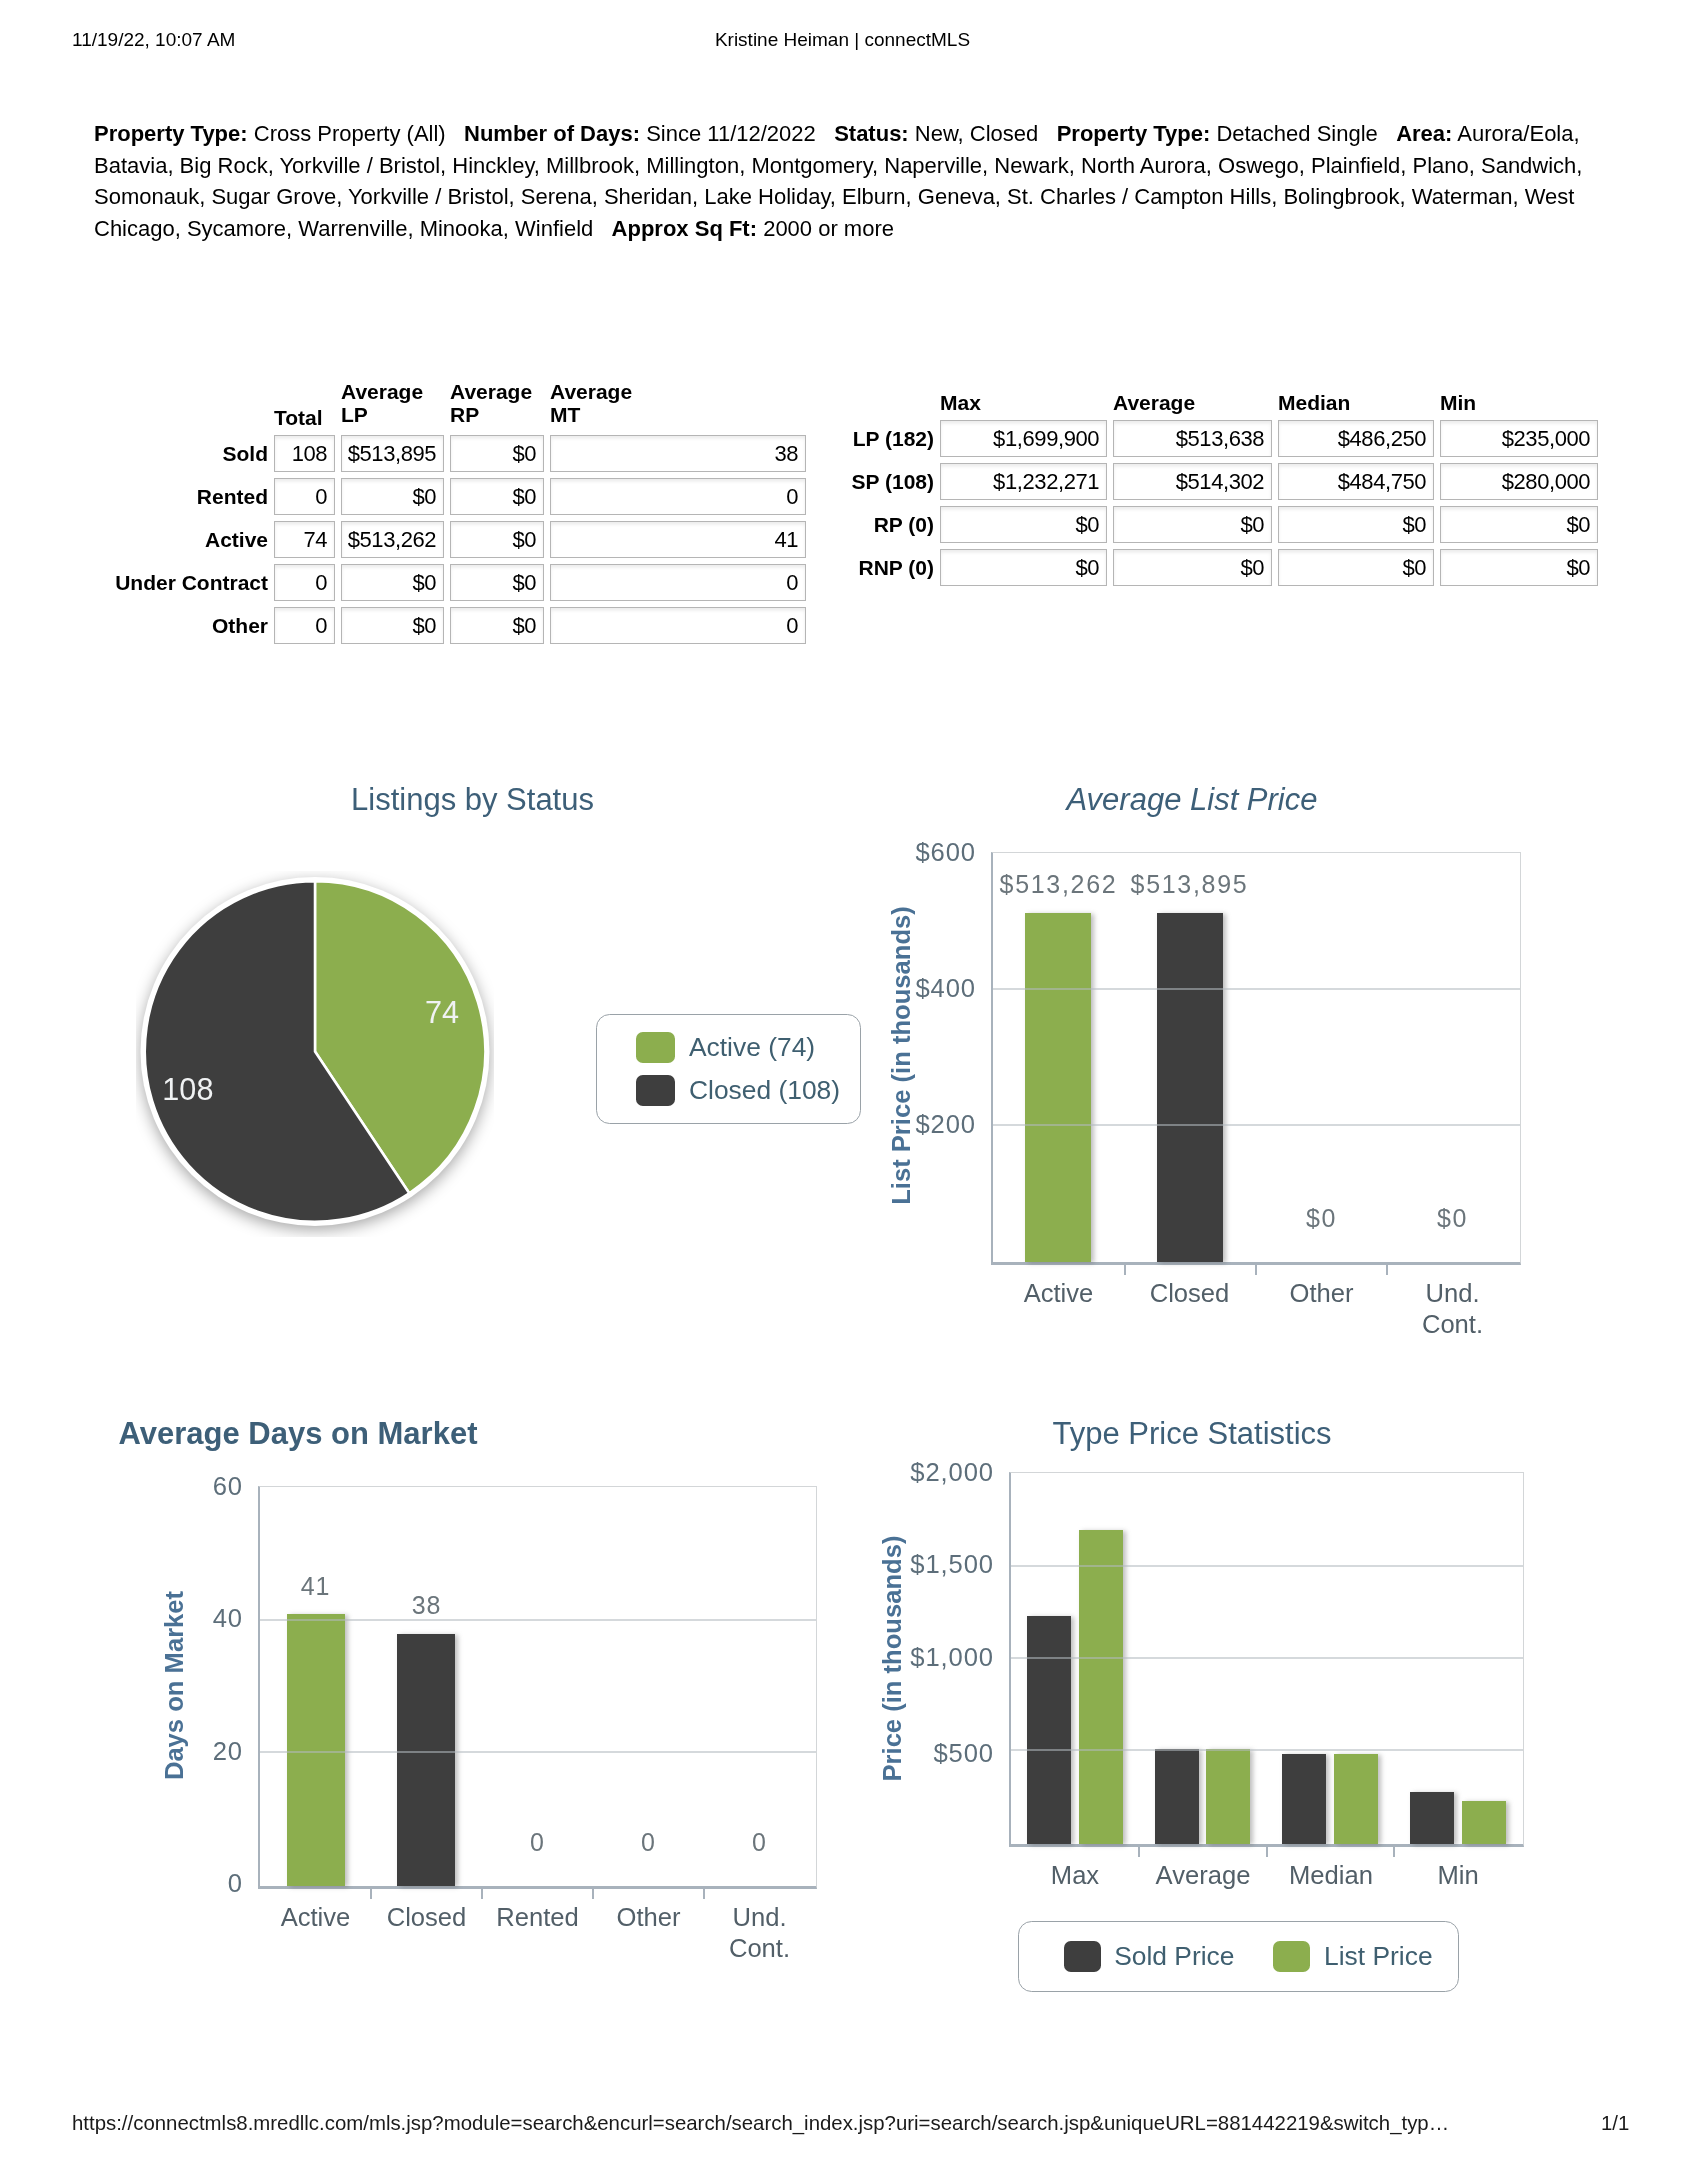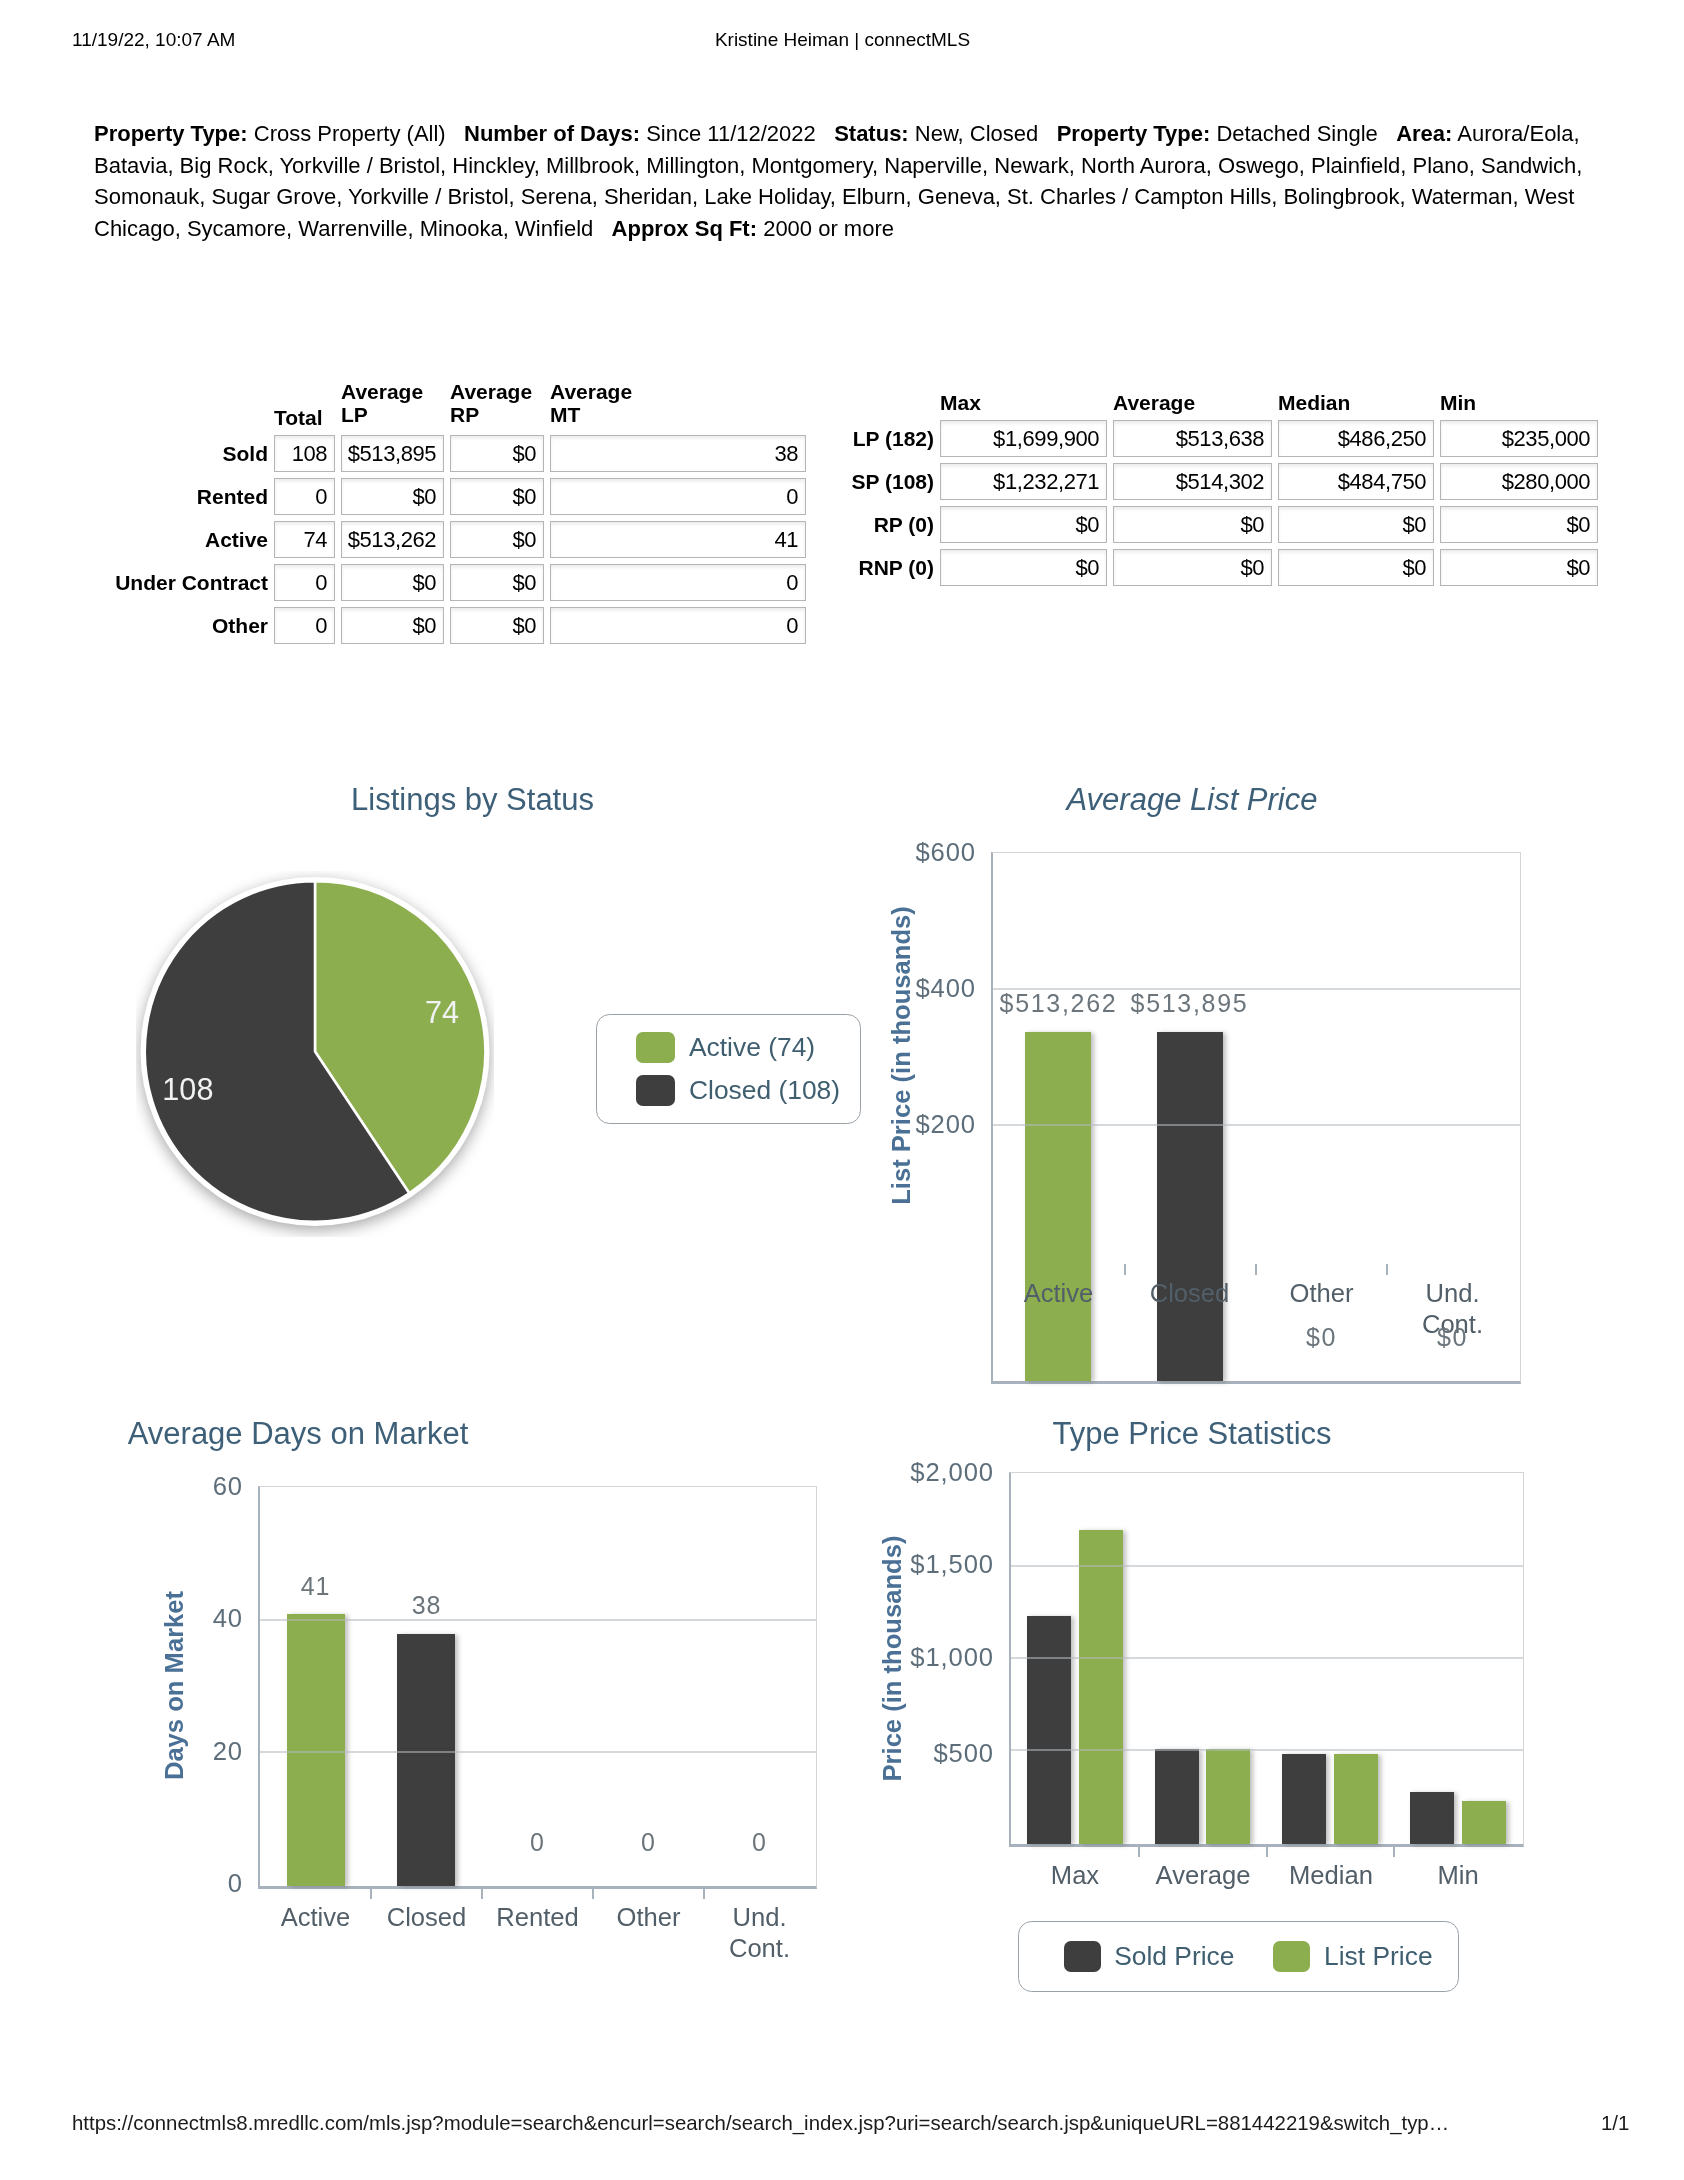--- a/index.html
+++ b/index.html
@@ -45,26 +45,26 @@
   .legend .sw { border-radius:6.8px; }
   .legend .lab { font-size:26.4px; color:#3f5f70; }
   #pie-legend { left:596px; top:1014px; flex-direction:column; gap:12px; padding:17px 20.4px; }
   #pie-legend .sw { width:39px; height:31px; }
   #lps-legend { left:1018px; top:1921px; flex-direction:row; gap:20px; padding:19px 25.6px;justify-content:center; }
   #lps-legend .sw { width:37px; height:31px; }
 
   
   #pie-title { left:102px; top:782px; width:741px; }
   #alp-title { left:842px; top:782px; width:700px;font-style:italic; }
-  #adom-title { left:0px; top:1416px; width:596px; }
+  #adom-title { left:0px; top:1416px; width:596px;font-weight:bold; }
   #lps-title { left:842px; top:1416px; width:700px; }
 
   #pie-svg { left:136px; top:871px; }
 
-  #alp-plot { left:991px; top:852px; width:530px; height:532px; }
+  #alp-plot { left:991px; top:852px; width:530px; height:413px; }
   #alp-ylab { left:646px; top:1041px; width:511px; }
   #adom-plot { left:258px; top:1486px; width:559px; height:403px; }
   #adom-ylab { left:-30px; top:1671px; width:409px; }
   #lps-plot { left:1009px; top:1472px; width:515px; height:375px; }
   #lps-ylab { left:637px; top:1644px; width:511px; }
 </style>
 </head>
 <body>
 
 <div class="abs hdr-date">11/19/22, 10:07 AM</div>

